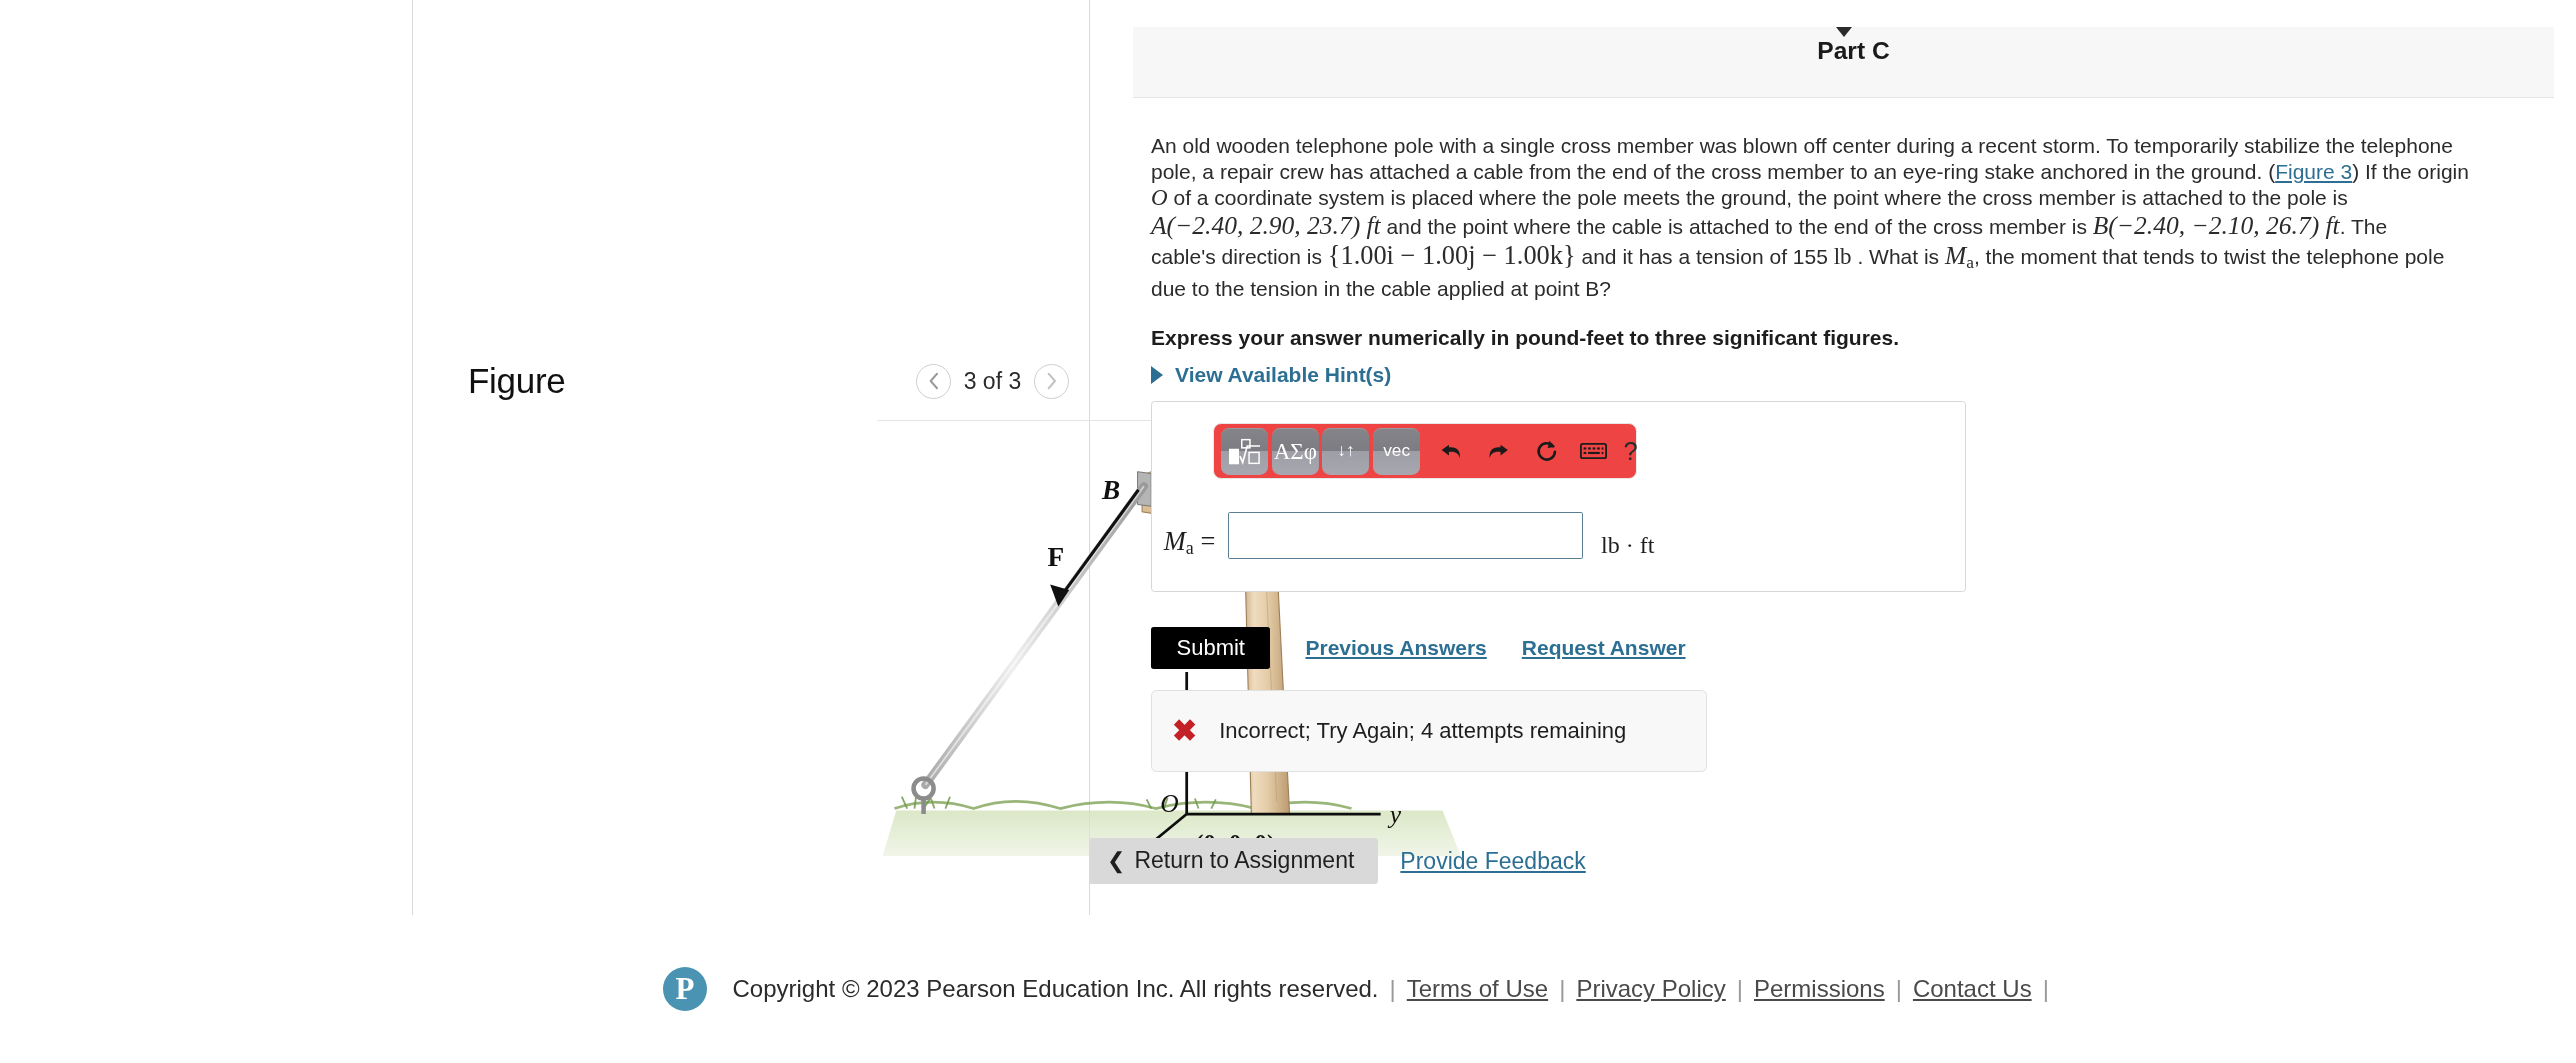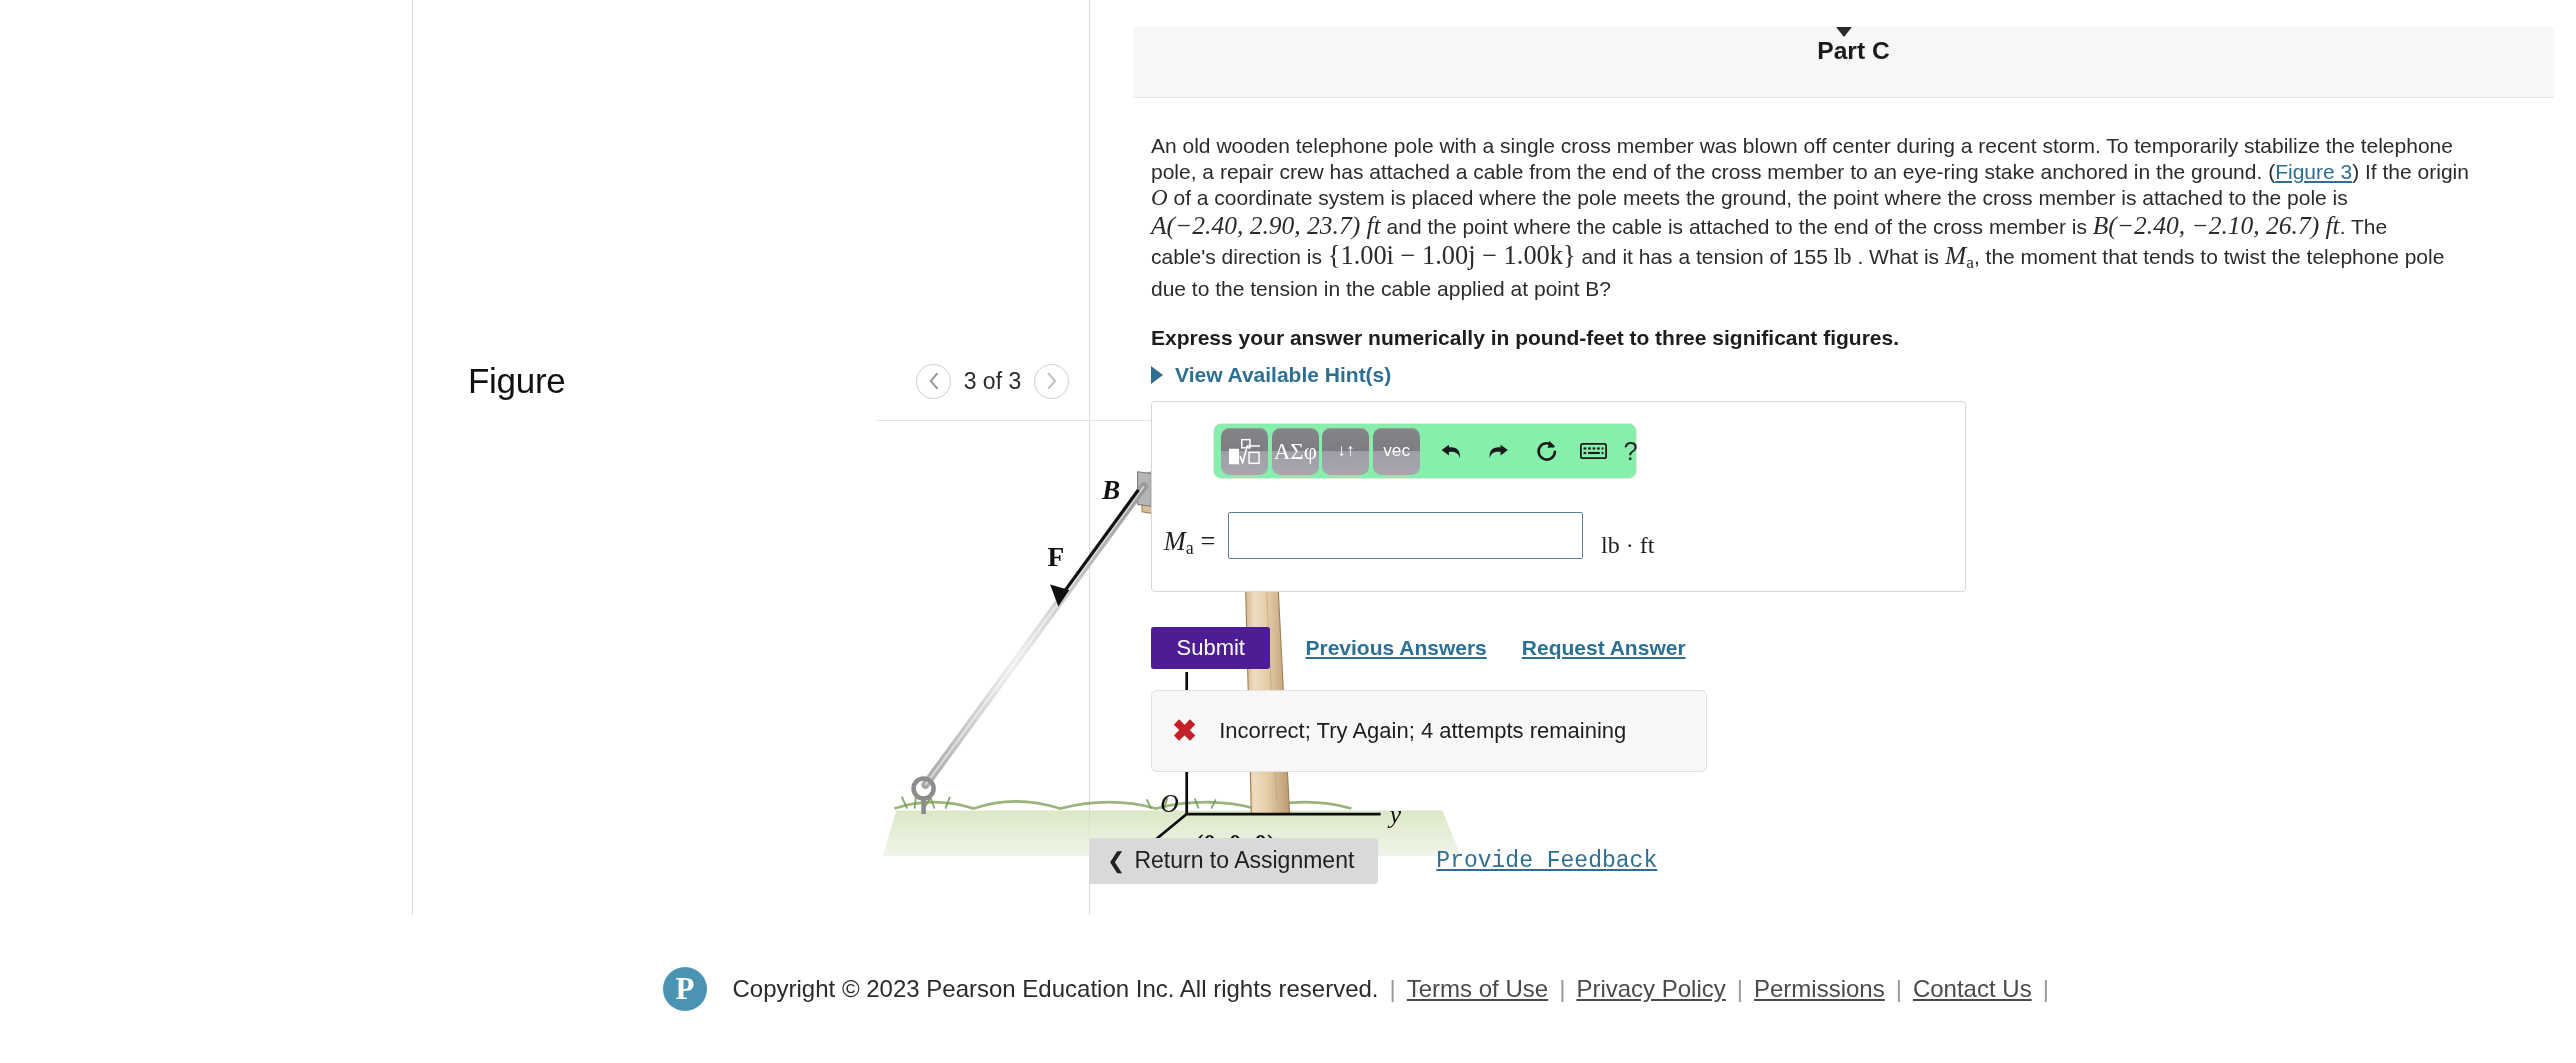--- a/index.html
+++ b/index.html
@@ -77,21 +77,21 @@
   }
   .hints-label { font-size: 21px; font-weight: bold; color: #2d6f93; }
 
   
   .answer-box {
     position: absolute; left: 62px; top: 401px; width: 815px; height: 191px;
     border: 0.9px solid #d7d7d7; border-radius: 3.6px; background: #ffffff;
   }
   .mathbar {
     position: absolute; left: 61px; top: 21px; width: 424px; height: 56px;
-    background: #86efac; border: 0.9px solid #e8e8e8; border-radius: 8.2px;
+    background: #ef4444; border: 0.9px solid #e8e8e8; border-radius: 8.2px;
     display: flex; align-items: center; padding-left: 7.3px; gap: 3.6px;
   }
   .mbtn {
     width: 47px; height: 47px; border-radius: 8.2px;
     background: linear-gradient(to bottom, #848489 0%, #7c7c82 49%, #9e9ea6 50%, #a7a7af 100%);
     display: flex; align-items: center; justify-content: center;
     color: #ffffff; position: relative; overflow: hidden;
     box-shadow: inset 0 0.9px 0 rgba(255,255,255,0.18);
     flex: 0 0 auto;
   }
@@ -119,21 +119,21 @@
     background: #fff; font-size: 20px; padding: 0 9px; color: #111;
     font-family: "Liberation Sans", sans-serif; outline: none;
   }
   .ans-units {
     margin-left: 18px; font-family: "Liberation Serif", serif; font-size: 24px; color: #1e1e1e;
   }
 
   
   .submit-row { position: absolute; left: 62px; top: 627px; display: flex; align-items: center; gap: 0; }
   .submit-btn {
-    background: #4c1d95; color: #ffffff; border: none; border-radius: 2.7px;
+    background: #000000; color: #ffffff; border: none; border-radius: 2.7px;
     font-size: 22px; font-family: "Liberation Sans", sans-serif;
     padding: 10px 25.5px; cursor: pointer; line-height: 1;
   }
   .sub-link {
     color: #2d6f93; font-size: 21px; font-weight: bold; text-decoration: underline;
     margin-left: 35px; cursor: pointer;
   }
 
   
   .feedback-box {
@@ -145,21 +145,21 @@
   .feedback-text { font-size: 22px; font-weight: normal; color: #1d1d1d; }
 
   
   .bottom-actions { position: absolute; left: 0px; top: 838px; width: 1487px; display: flex; align-items: center; }
   .return-btn {
     margin-left: 0px; background: #d9d9d9; color: #1f1f1f; border: none; border-radius: 3.6px;
     font-size: 23px; font-family: "Liberation Sans", sans-serif;
     padding: 9px 24px 10px 18px; cursor: pointer; display: flex; align-items: center; gap: 9px;
   }
   .chev-left { font-size: 22px; line-height: 1; }
-  .feedback-link { margin-left: 58px; color: #2d6f93; font-size: 23px; text-decoration: underline; cursor: pointer; font-family: Liberation Mono, monospace; }
+  .feedback-link { margin-left: 22px; color: #2d6f93; font-size: 23px; text-decoration: underline; cursor: pointer; }
 
   
   .footer {
     position: absolute; left: 0; top: 915px; width: 2576px; height: 148px;
     background: #ffffff; display: flex; align-items: center; padding-left: 663px;
   }
   .pearson-logo {
     width: 44px; height: 44px; border-radius: 50%; background: #4a93b3;
     display: flex; align-items: center; justify-content: center;
     color: #ffffff; font-family: "Liberation Serif", serif; font-size: 31px; font-weight: bold;

